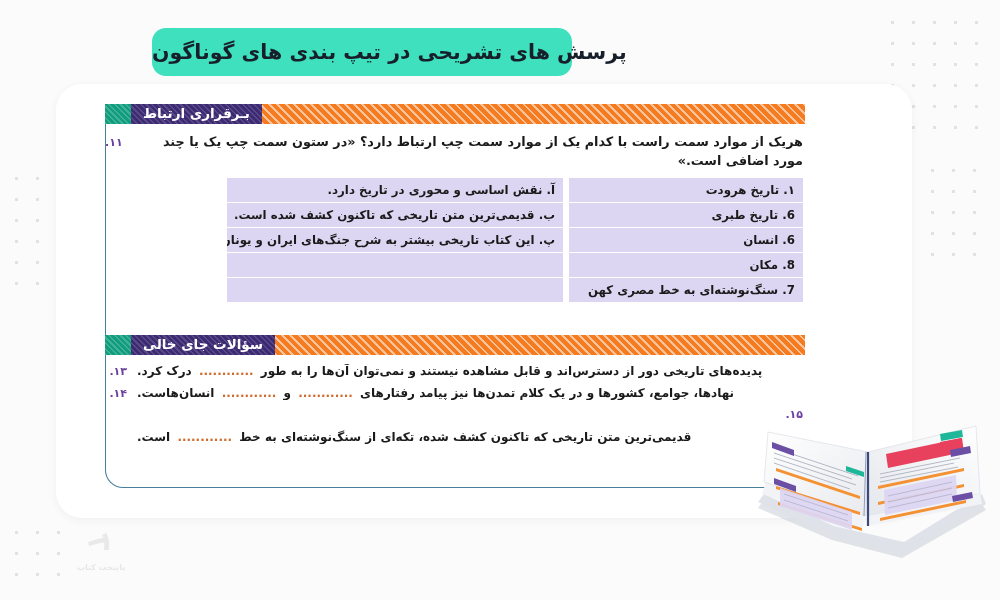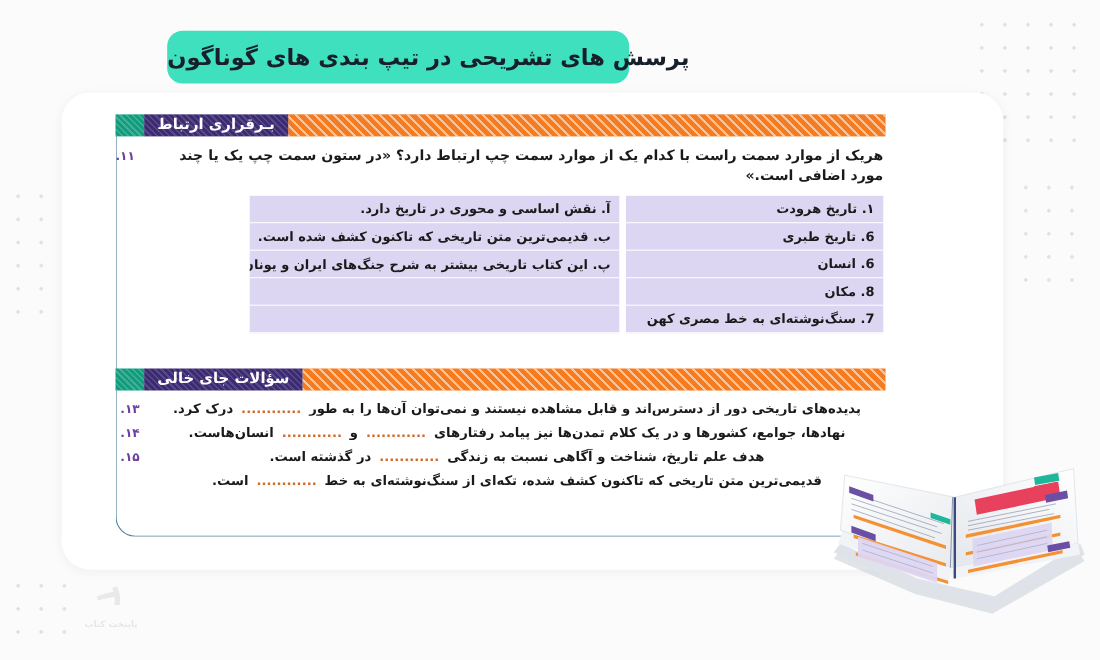--- a/index.html
+++ b/index.html
@@ -196,21 +196,21 @@
     font-size: 11px;
     font-weight: bold;
     flex: 0 0 22px;
     text-align: right;
   }
   .fib-text {
     color: #1a1a1a;
     font-size: 12px;
     font-weight: bold;
     flex: 1 1 auto;
-    text-align: center;
+    text-align: left;
     white-space: nowrap;
     overflow: hidden;
   }
   .fib-text .blank {
     color: #d06a2a;
     letter-spacing: 1.5px;
     padding: 0 3px;
   }
 
   .section2 { margin-top: 32px; }
@@ -323,25 +323,20 @@
           <span>نهادها، جوامع، کشورها و در یک کلام تمدن‌ها نیز پیامد رفتارهای</span>
           <span class="blank">............</span>
           <span>و</span>
           <span class="blank">............</span>
           <span>انسان‌هاست.</span>
         </span>
         <span class="fib-num">۱۴.</span>
       </div>
 
       <div class="fib-row">
-        <span class="fib-text">
-          <span>هدف علم تاریخ، شناخت و آگاهی نسبت به زندگی</span>
-          <span class="blank">............</span>
-          <span>در گذشته است.</span>
-        </span>
         <span class="fib-num">۱۵.</span>
       </div>
 
       <div class="fib-row">
         <span class="fib-text">
           <span>قدیمی‌ترین متن تاریخی که تاکنون کشف شده، تکه‌ای از سنگ‌نوشته‌ای به خط</span>
           <span class="blank">............</span>
           <span>است.</span>
         </span>
         <span class="fib-num"></span>

